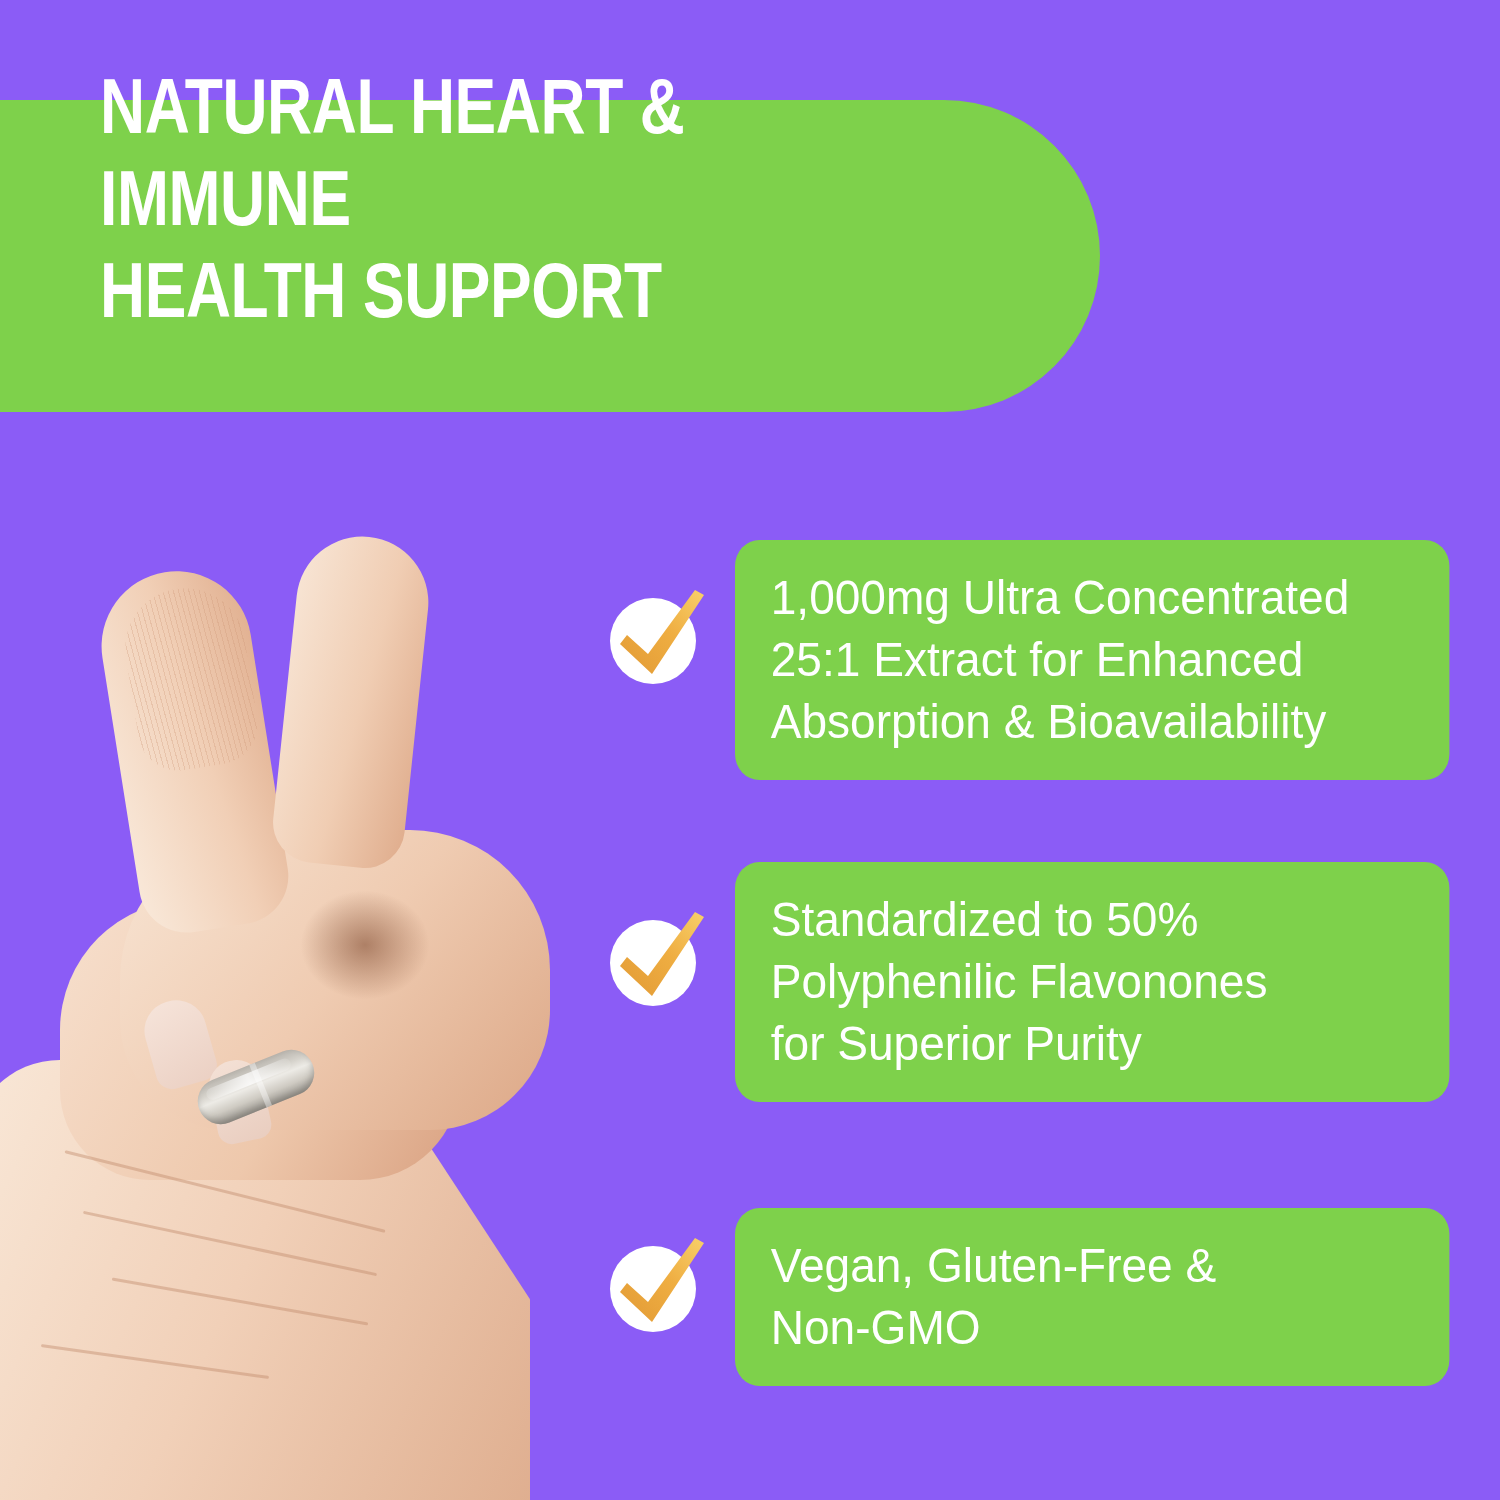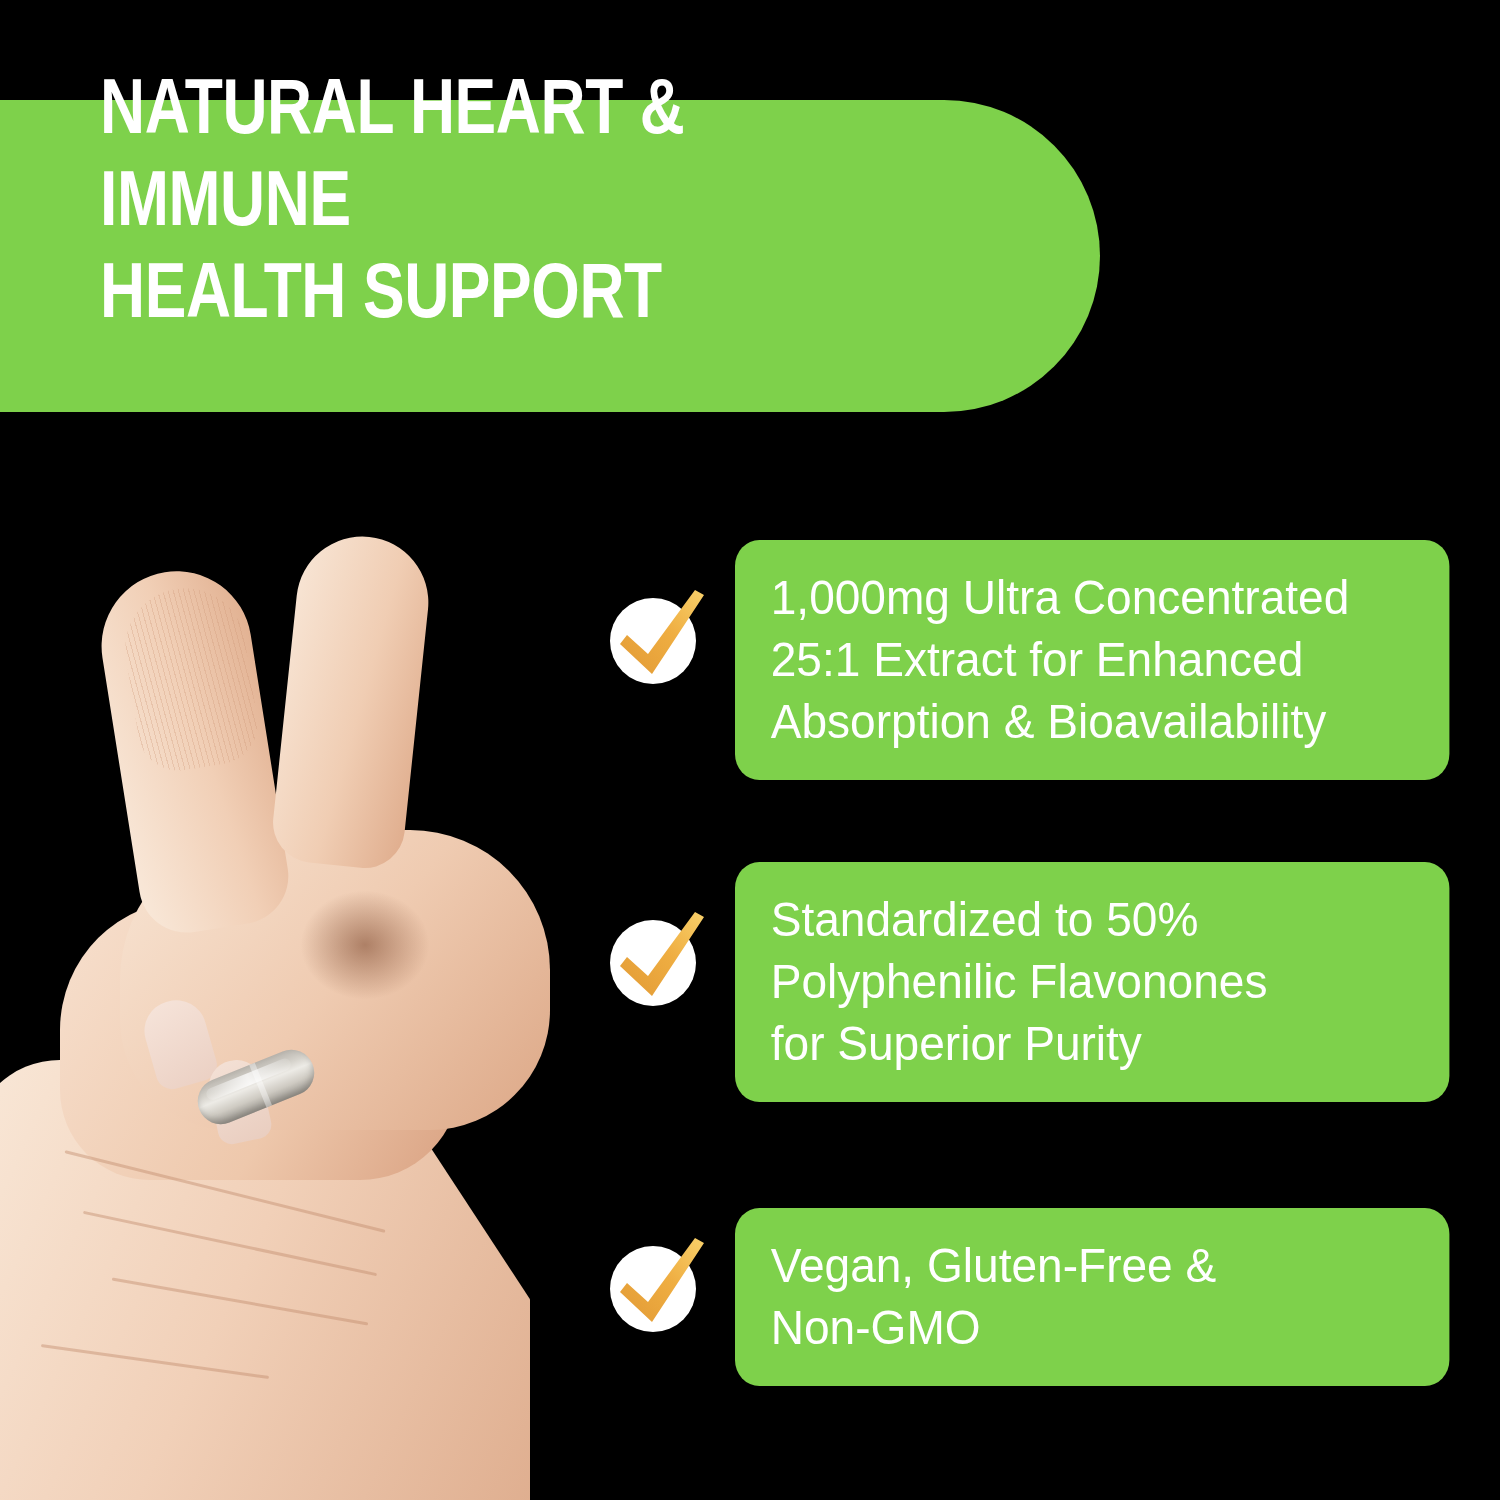--- a/index.html
+++ b/index.html
@@ -5,21 +5,21 @@
   html, body {
     margin: 0;
     padding: 0;
     background: #ffffff;
   }
   #canvas {
     position: relative;
     width: 1500px;
     height: 1500px;
     overflow: hidden;
-    background: #000000;
+    background: #8b5cf6;
     font-family: "Liberation Sans", sans-serif;
   }
 
   
   #header-banner {
     position: absolute;
     left: -40px;
     top: 100px;
     width: 1140px;
     height: 312px;

